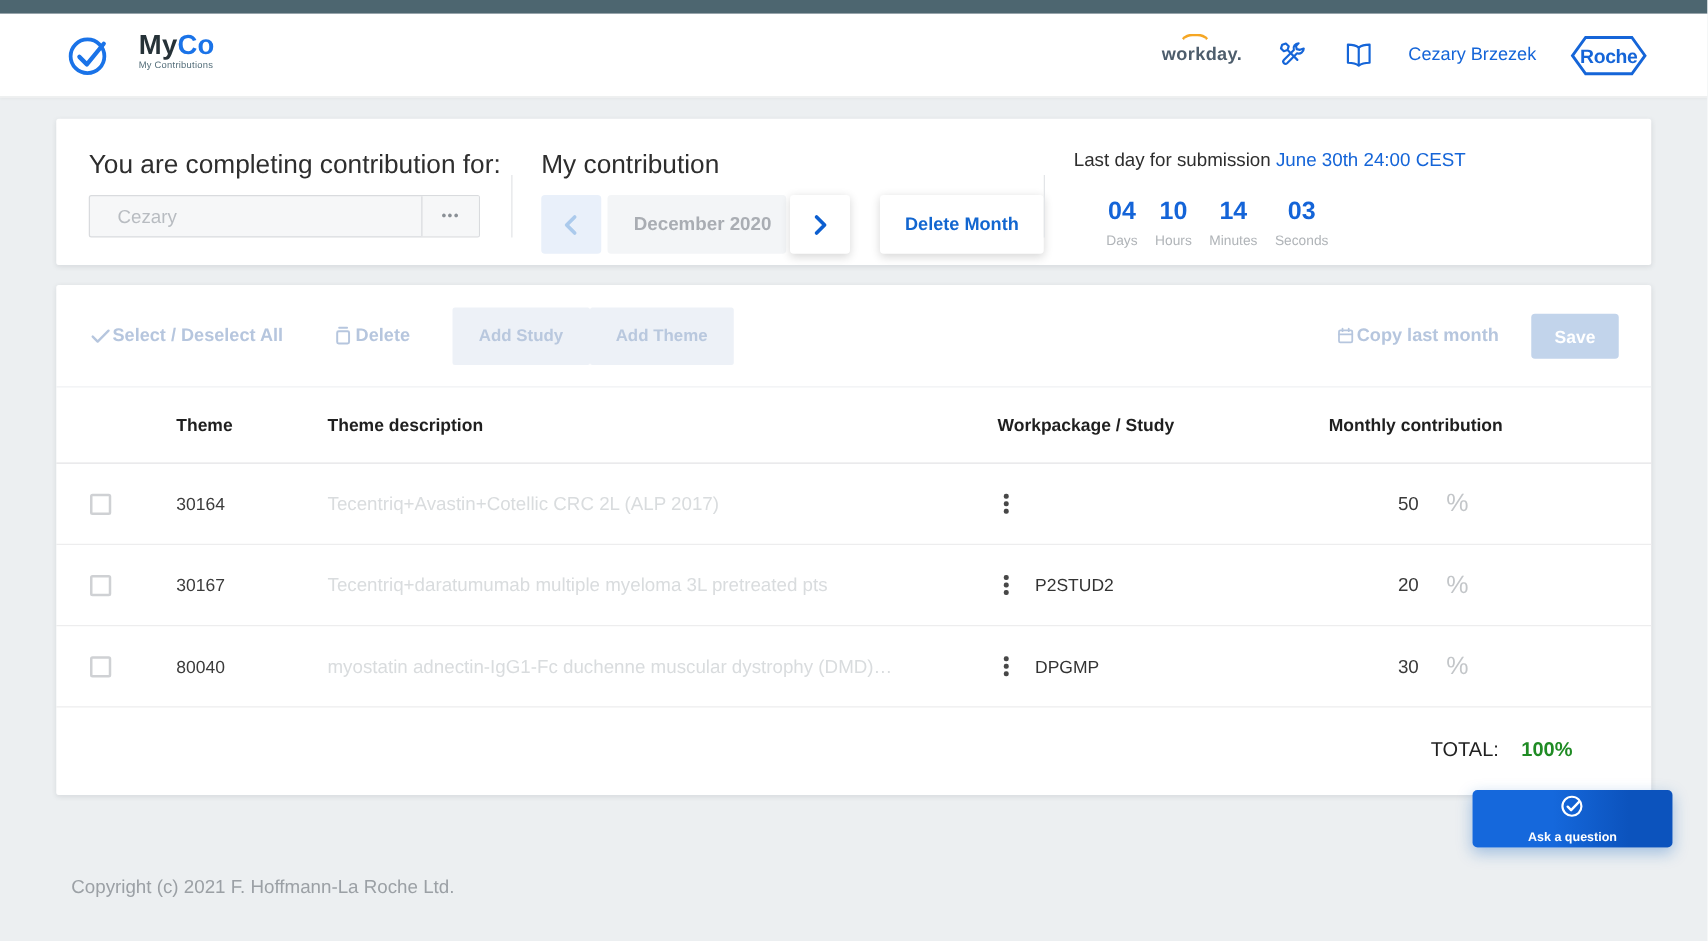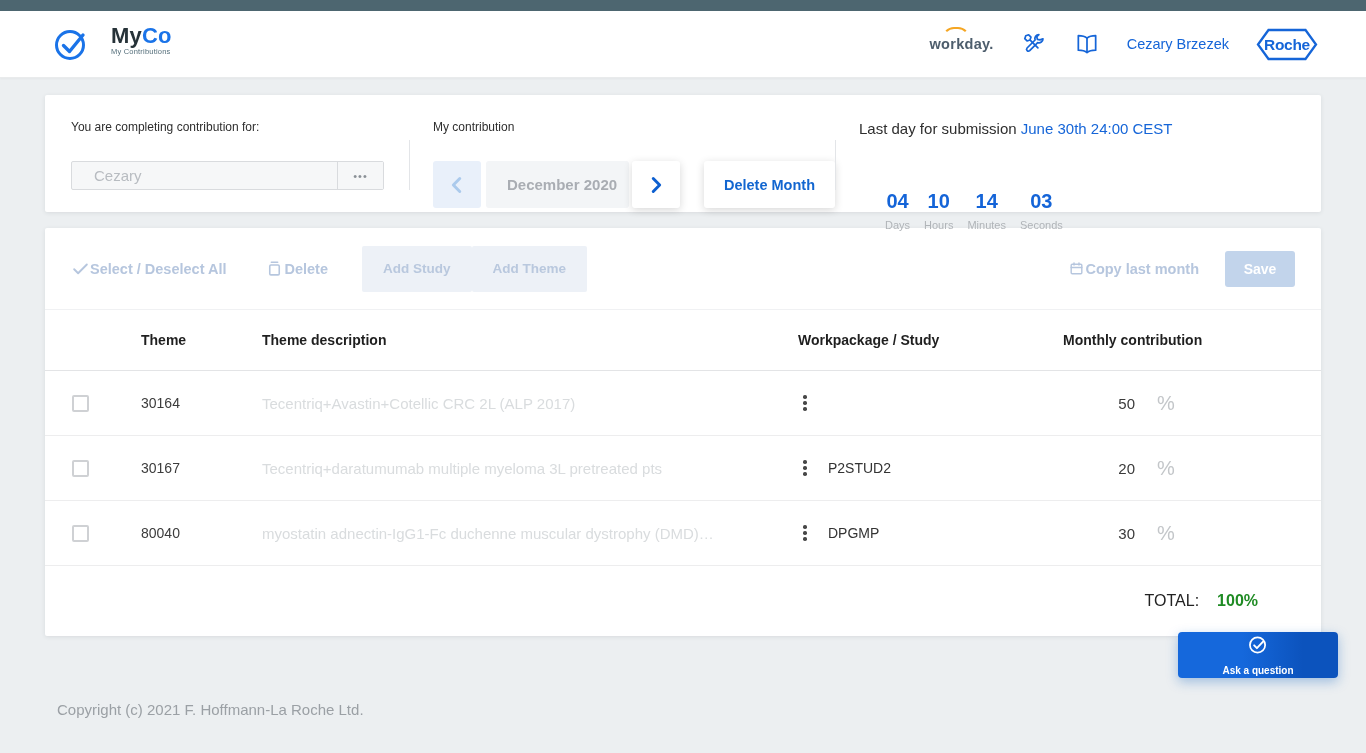--- a/index.html
+++ b/index.html
@@ -25,21 +25,21 @@
   .hicon { cursor:pointer; display:block; }
   .user { font-size:14.5px; color:#1565d8; text-decoration:none; cursor:pointer; }
 
   
   .card { background:#fff; width:1276px; margin-left:45px; border-radius:2px;
           box-shadow:0 1px 4px rgba(40,50,60,.10); }
 
   
   .summary { margin-top:17px; height:117px; display:flex; padding:25px 26px 22px 26px; }
   .sec { display:flex; flex-direction:column; }
-  .lbl { font-size:12px; color:#2e2e2e; margin-bottom:27px; }
+  .lbl { font-size:21px; color:#2e2e2e; margin-bottom:12px; }
   .sec1 { width:338px; }
   .person-field { display:flex; width:313px; height:47px; border:1px solid #d9dbde;
                   background:#f6f7f8; border-radius:2px; }
   .person-value { flex:1; display:flex; align-items:center; padding-left:22px;
                   font-size:15px; color:#b8bcc1; cursor:default; }
   .dots-btn { width:46px; border:none; border-left:1px solid #d9dbde; background:#f6f7f8;
               color:#8a9096; font-size:11px; letter-spacing:1px; cursor:pointer; }
   .vdiv { width:1px; background:#e3e5e8; height:50px; align-self:flex-end; }
   .sec2 { width:402px; margin-left:23px; }
   .month-row { display:flex; align-items:center; }
@@ -50,21 +50,21 @@
   .month-field { width:143px; height:47px; background:#f3f5f7; border-radius:3px; margin-left:5px;
                  display:flex; align-items:center; padding-left:21px; font-size:15px;
                  font-weight:700; color:#a9adb3; }
   .cur-month { height:47px; width:131px; margin-left:24px; border:none; border-radius:3px;
                background:#fff; box-shadow:0 2px 8px rgba(0,0,0,.16); color:#1266d0;
                font-size:14.5px; font-weight:700; cursor:pointer; }
   .sec3 { margin-left:23px; }
   .deadline { font-size:15px; color:#2e2e2e; margin-bottom:21px; }
   .deadline .blue { color:#1565d8; }
   .countdown { display:flex; gap:14px; margin-left:26px; }
-  .cd { text-align:center;margin-top:32px; }
+  .cd { text-align:center; }
   .cd .num { font-size:20px; font-weight:700; color:#1464d8; line-height:22px; }
   .cd .unit { font-size:11px; color:#b0b4b8; margin-top:7px; }
 
   
   .tablecard { margin-top:16px; }
   .toolbar { height:82px; display:flex; align-items:center; padding:0 26px; border-bottom:1px solid #f0f1f3; }
   .tool-link { display:flex; align-items:center; gap:0; color:#b6c6de; font-size:14.5px;
                font-weight:700; cursor:pointer; user-select:none; }
   .tool-link + .tool-link { margin-left:39px; }
   .tool-btn { height:46px; padding:0 21px; margin-left:34px; border:none; border-radius:2px;

